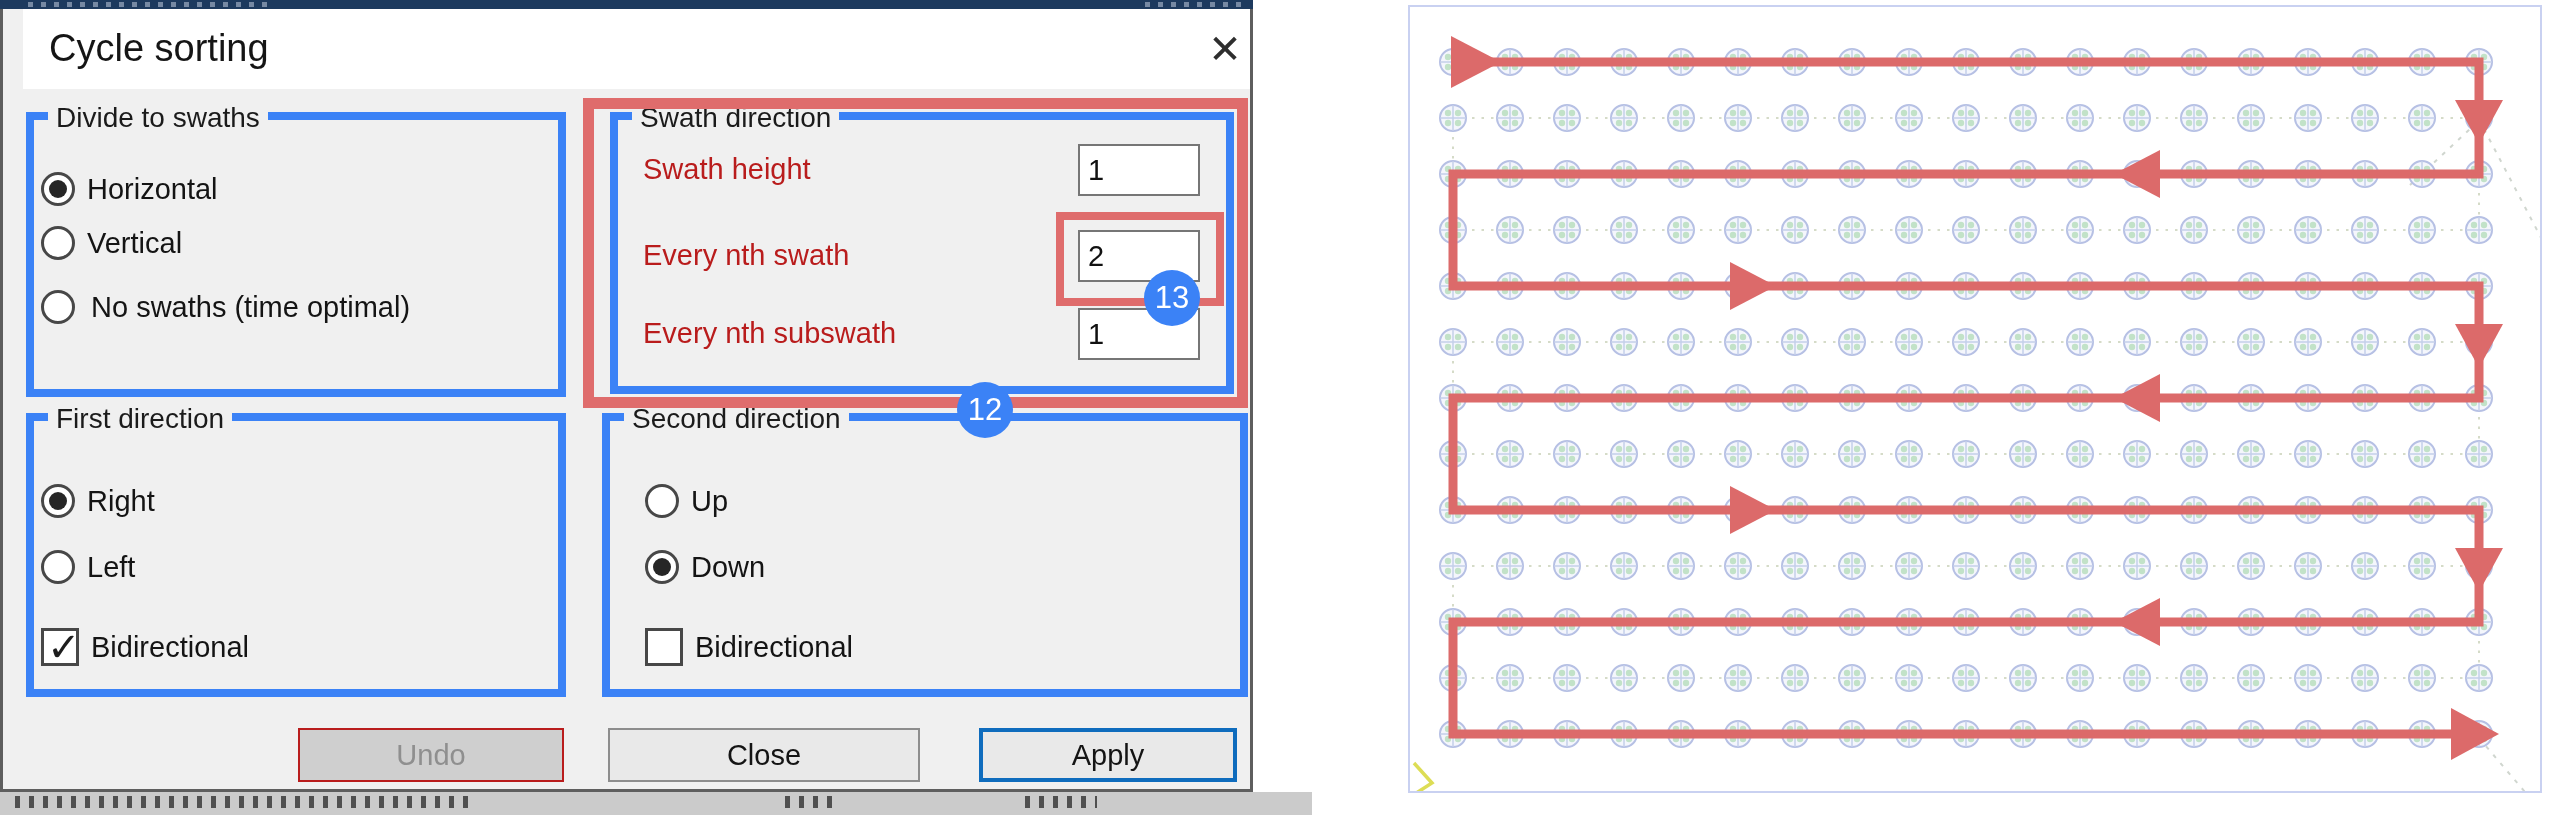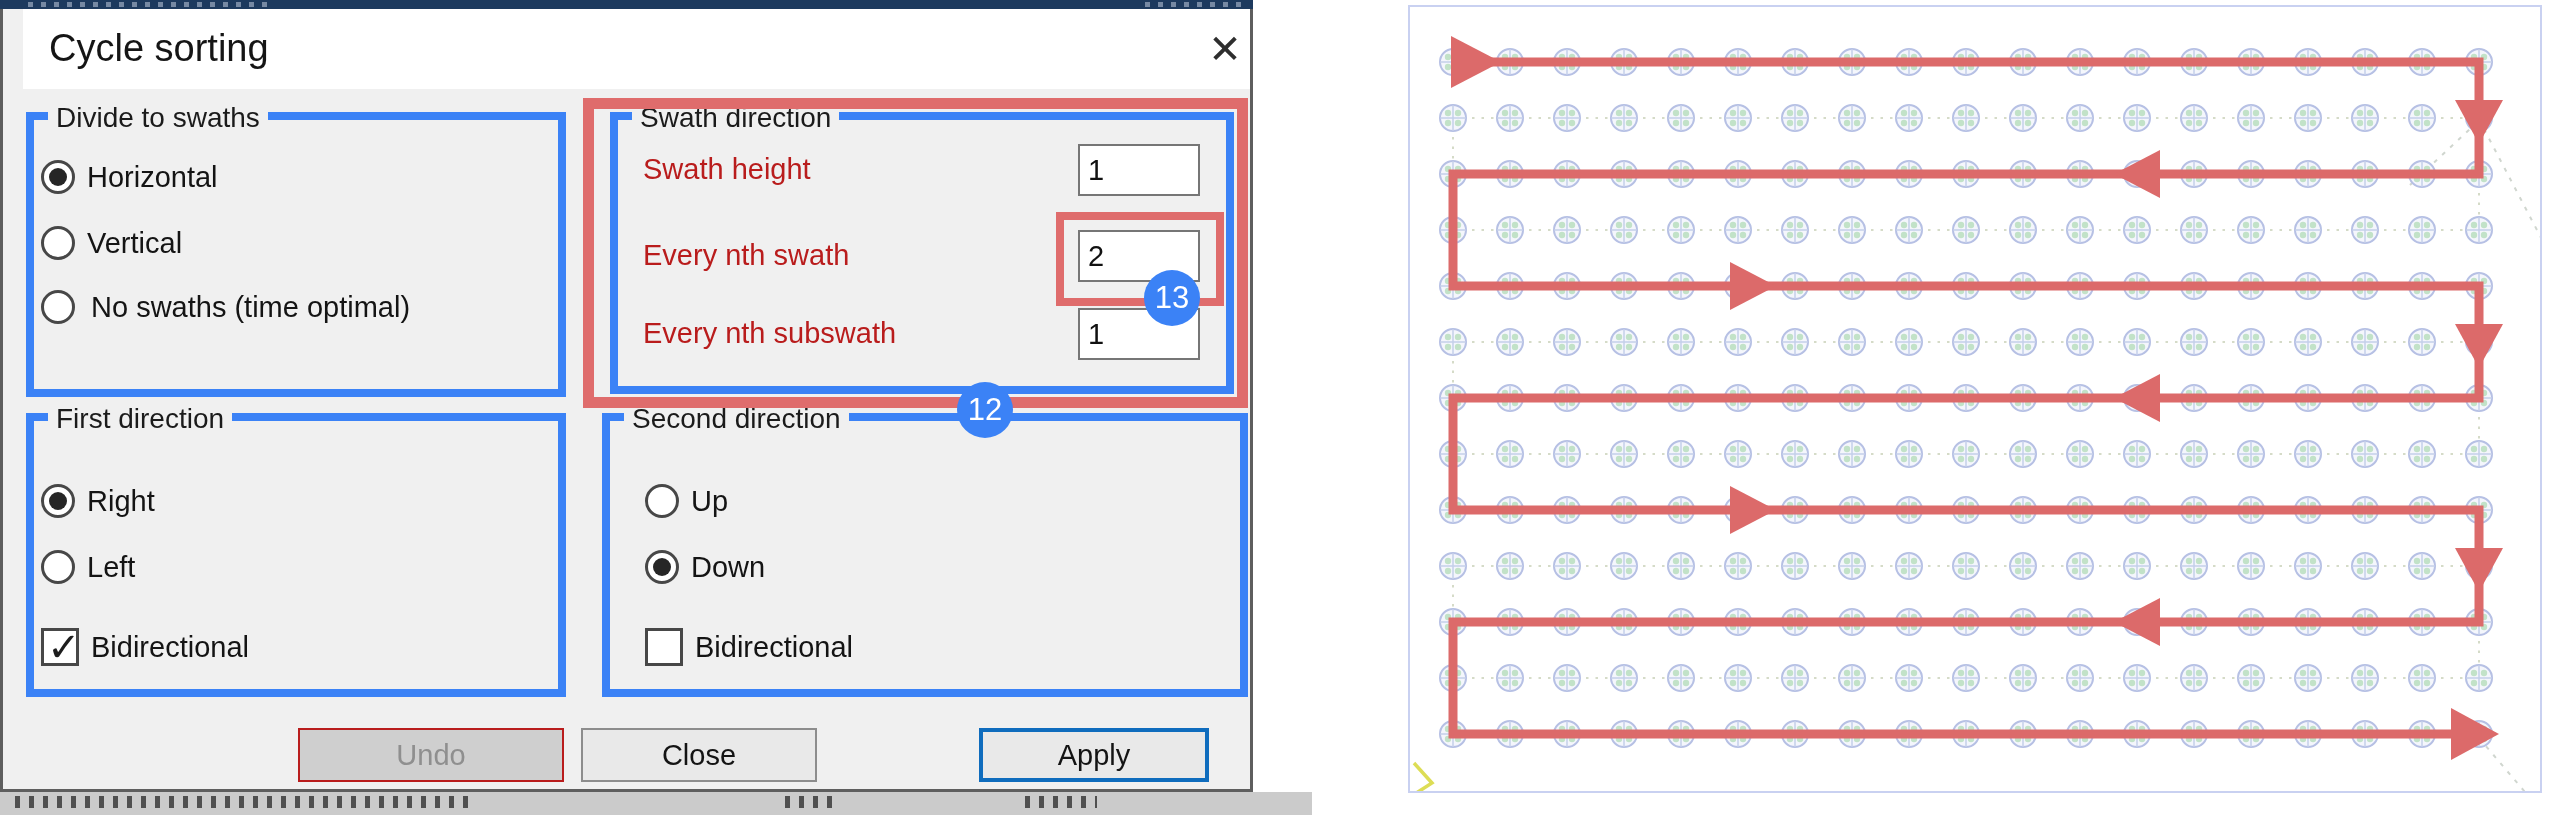--- a/index.html
+++ b/index.html
@@ -72,21 +72,21 @@
 
 <div class="dialog">
   <div class="titlebar">
     <div class="title">Cycle sorting</div>
     <div class="close-btn">✕</div>
   </div>
 
   <div class="groupbox" style="left:23px;top:103px;width:540px;height:285px;">
     <div class="grouplabel">Divide to swaths</div>
   </div>
-  <div class="opt" style="left:38px;top:148px;">
+  <div class="opt" style="left:38px;top:160px;">
     <span class="radio on"></span>
     <span class="optlabel">Horizontal</span>
   </div>
   <div class="opt" style="left:38px;top:214px;">
     <span class="radio"></span>
     <span class="optlabel">Vertical</span>
   </div>
   <div class="opt" style="left:38px;top:278px;gap:16px;">
     <span class="radio"></span>
     <span class="optlabel">No swaths (time optimal)</span>
@@ -128,22 +128,22 @@
   <div class="opt" style="left:642px;top:538px;">
     <span class="radio on"></span>
     <span class="optlabel">Down</span>
   </div>
   <div class="opt" style="left:642px;top:618px;">
     <span class="checkbox"></span>
     <span class="optlabel">Bidirectional</span>
   </div>
 
   <div class="btn btn-disabled" style="left:295px;top:719px;width:266px;">Undo</div>
-  <div class="btn btn-normal" style="left:578px;top:719px;width:236px;">Close</div>
-  <div class="btn btn-default" style="left:976px;top:719px;width:230px;">Apply</div>
+  <div class="btn btn-normal" style="left:605px;top:719px;width:312px;">Close</div>
+  <div class="btn btn-default" style="left:976px;top:719px;width:258px;">Apply</div>
 </div>
 
 <div class="anno-box" style="left:583px;top:98px;width:665px;height:310px;border-width:11px;"></div>
 <div class="anno-box" style="left:1056px;top:212px;width:168px;height:94px;border-width:8px;"></div>
 <div class="badge" style="left:957px;top:382px;">12</div>
 <div class="badge" style="left:1144px;top:270px;">13</div>
 
 <div class="viewport">
   <svg id="vp" viewBox="0 0 1130 784" preserveAspectRatio="none">
       <line x1="43" y1="55" x2="1069" y2="55" stroke="#d5dbc8" stroke-width="2" stroke-dasharray="2.5 7"></line>

